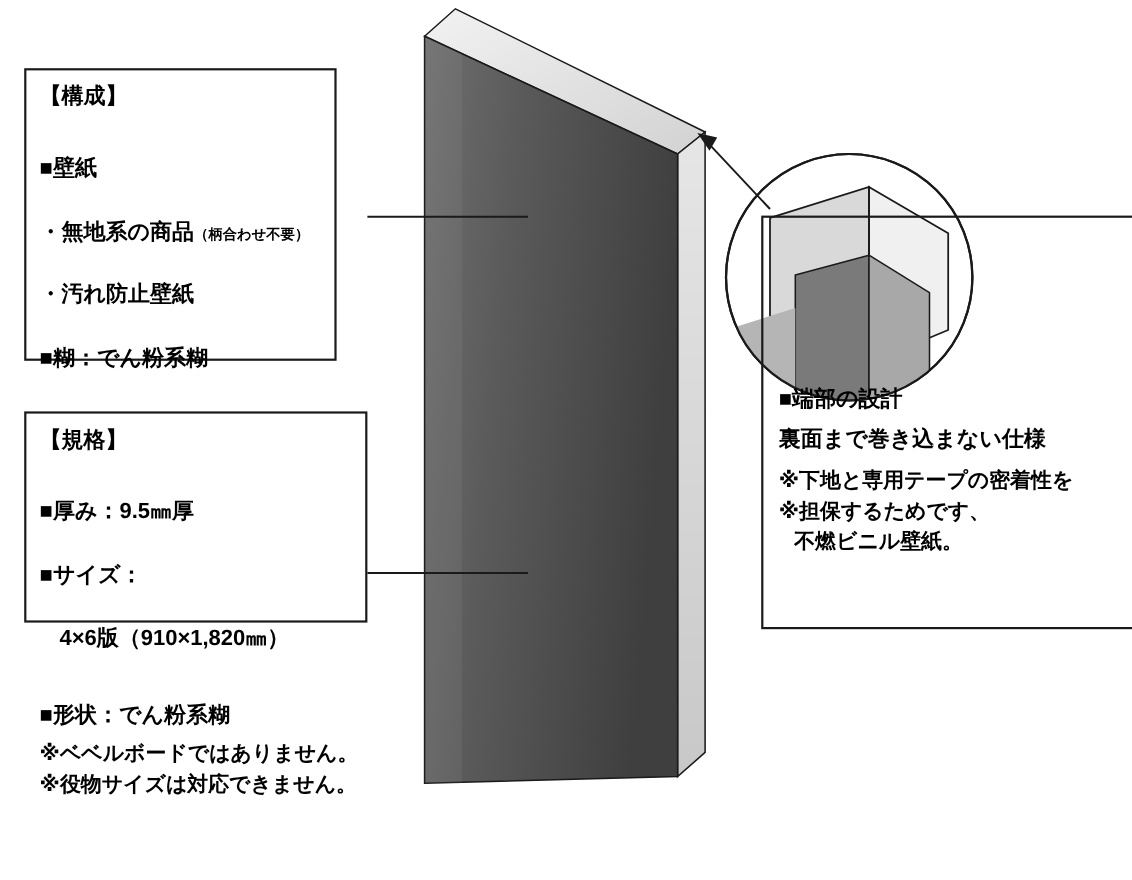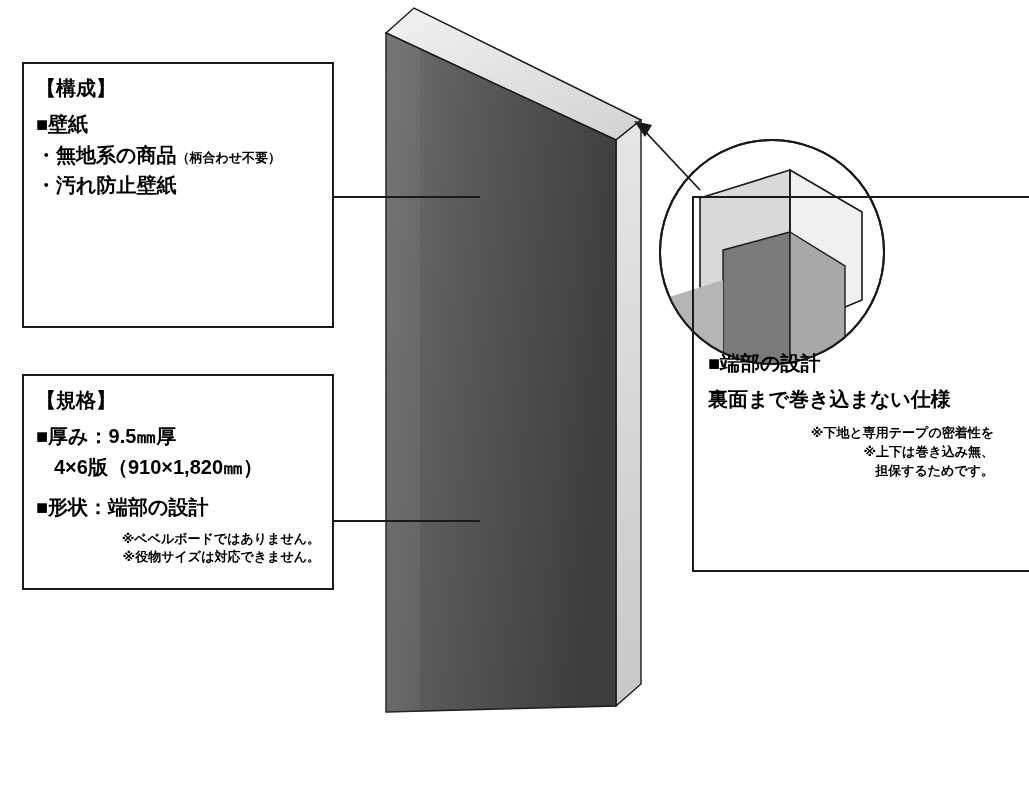--- a/index.html
+++ b/index.html
@@ -35,49 +35,48 @@
   }
   .box-inner {
     padding: 10px 12px;
   }
   .line {
     font-weight: bold;
     line-height: 1.42;
     white-space: nowrap;
   }
   .l-head { font-size: 20px; }
-  .l-main { font-size: 20px; }
+  .l-main { font-size: 20px; margin-top: 29px; }
   .note {
-    font-size: 13px;
+    font-size: 19px;
     font-weight: bold;
     line-height: 1.45;
     white-space: nowrap;
-    text-align: right;
   }
   .note-indent {
     padding-left: 14px;
   }
   .spacer-sm { height: 6px; }
   .spacer-md { height: 10px; }
 
   
   #box-composition {
     left: 22px;
     top: 62px;
-    width: 312px;
+    width: 284px;
     height: 266px;
   }
   #box-composition .line { margin-bottom: 2px; }
 
   
   #box-spec {
     left: 22px;
     top: 374px;
     width: 312px;
-    height: 216px;
+    height: 192px;
   }
   #box-spec .line { margin-bottom: 2px; }
 
   
   #box-edge {
     left: 692px;
     top: 196px;
     width: 348px;
     height: 376px;
   }
@@ -194,43 +193,45 @@
 
   <div class="box" id="box-composition">
     <div class="box-inner">
       <div class="line l-head">【構成】</div>
       <div class="spacer-sm"></div>
       <div class="line l-main">■壁紙</div>
       <div class="line l-main">
         <span>・無地系の商品</span><span class="tiny-sup">（柄合わせ不要）</span>
       </div>
       <div class="line l-main">・汚れ防止壁紙</div>
+      <div class="line l-main">■糊：でん粉系糊</div>
     </div>
   </div>
 
   <div class="box" id="box-spec">
     <div class="box-inner">
       <div class="line l-head">【規格】</div>
       <div class="spacer-sm"></div>
       <div class="line l-main">■厚み：9.5㎜厚</div>
+      <div class="line l-main">■サイズ：</div>
       <div class="line l-main" style="padding-left:18px;">4×6版（910×1,820㎜）</div>
       <div class="spacer-md"></div>
-      <div class="line l-main">■形状：端部の設計</div>
+      <div class="line l-main">■形状：でん粉系糊</div>
       <div class="spacer-sm"></div>
       <div class="note">※ベベルボードではありません。</div>
       <div class="note">※役物サイズは対応できません。</div>
     </div>
   </div>
 
   <div class="box" id="box-edge">
     <div class="edge-content">
       <div class="edge-title">■端部の設計</div>
       <div class="spacer-sm"></div>
       <div class="edge-sub">裏面まで巻き込まない仕様</div>
       <div class="spacer-md"></div>
       <div class="note">※下地と専用テープの密着性を</div>
-      <div class="note">※上下は巻き込み無、</div>
-      <div class="note note-indent">担保するためです。</div>
+      <div class="note">※担保するためです、</div>
+      <div class="note note-indent">不燃ビニル壁紙。</div>
     </div>
   </div>
 
 
 </div>
 
 </body></html>

